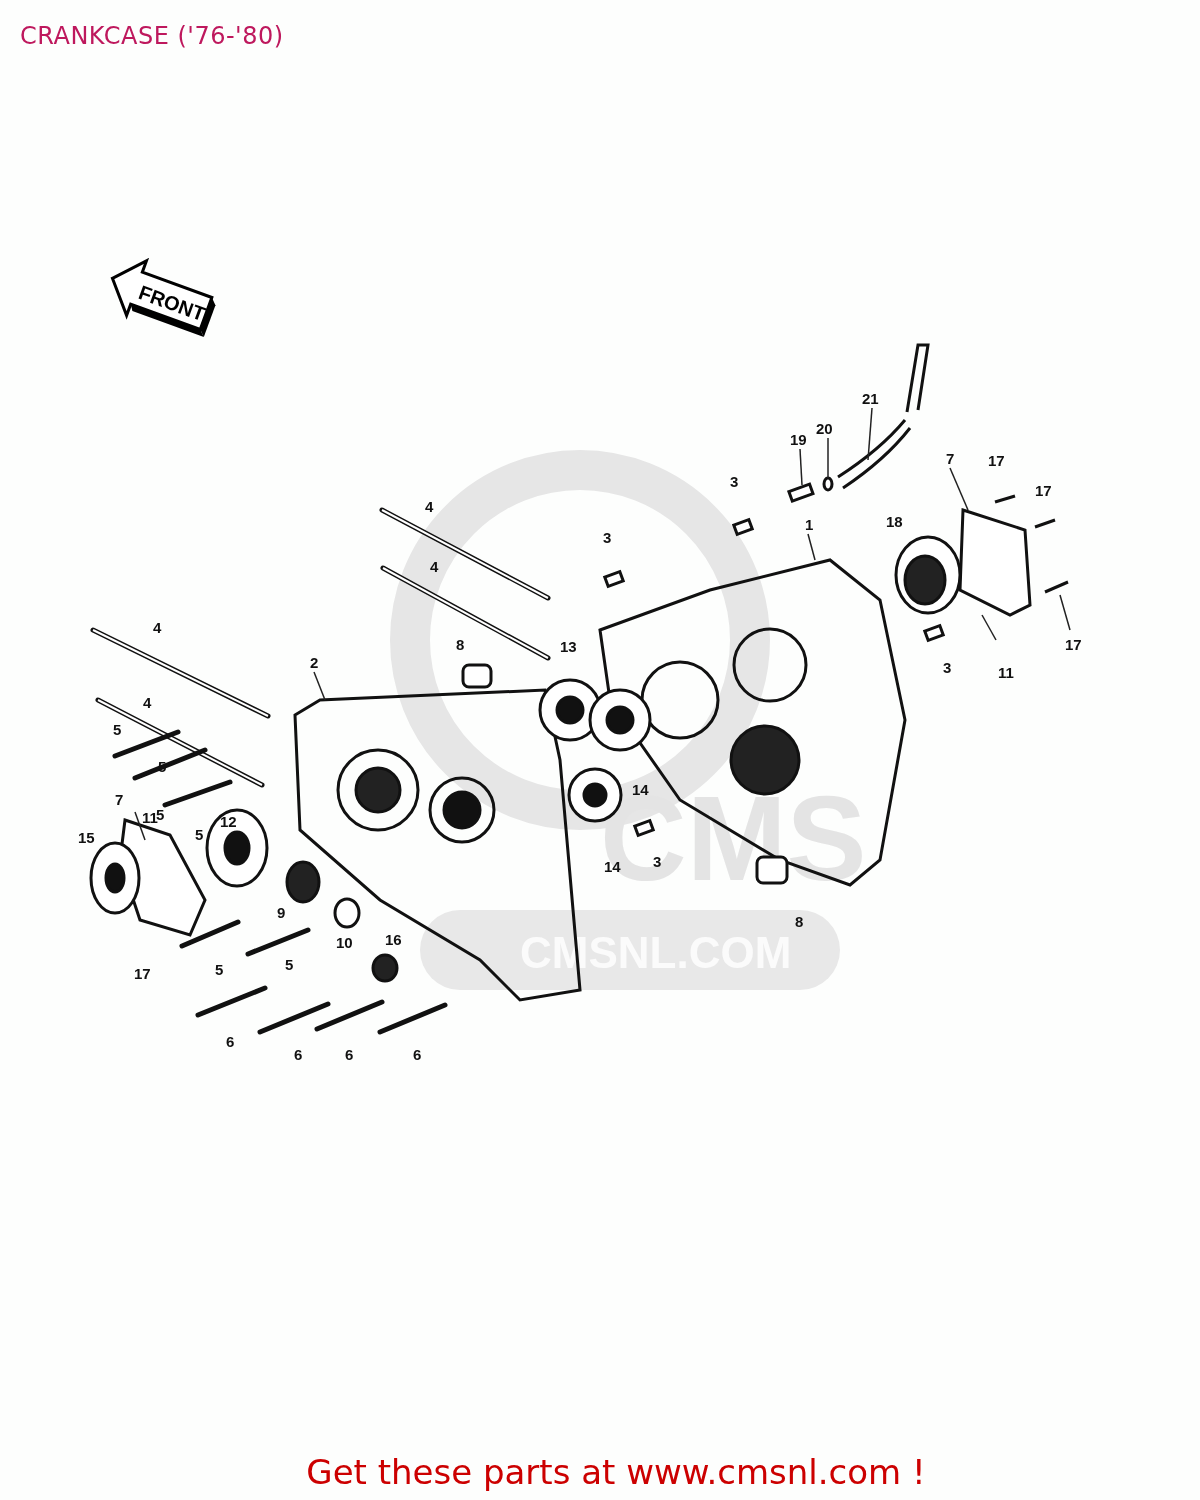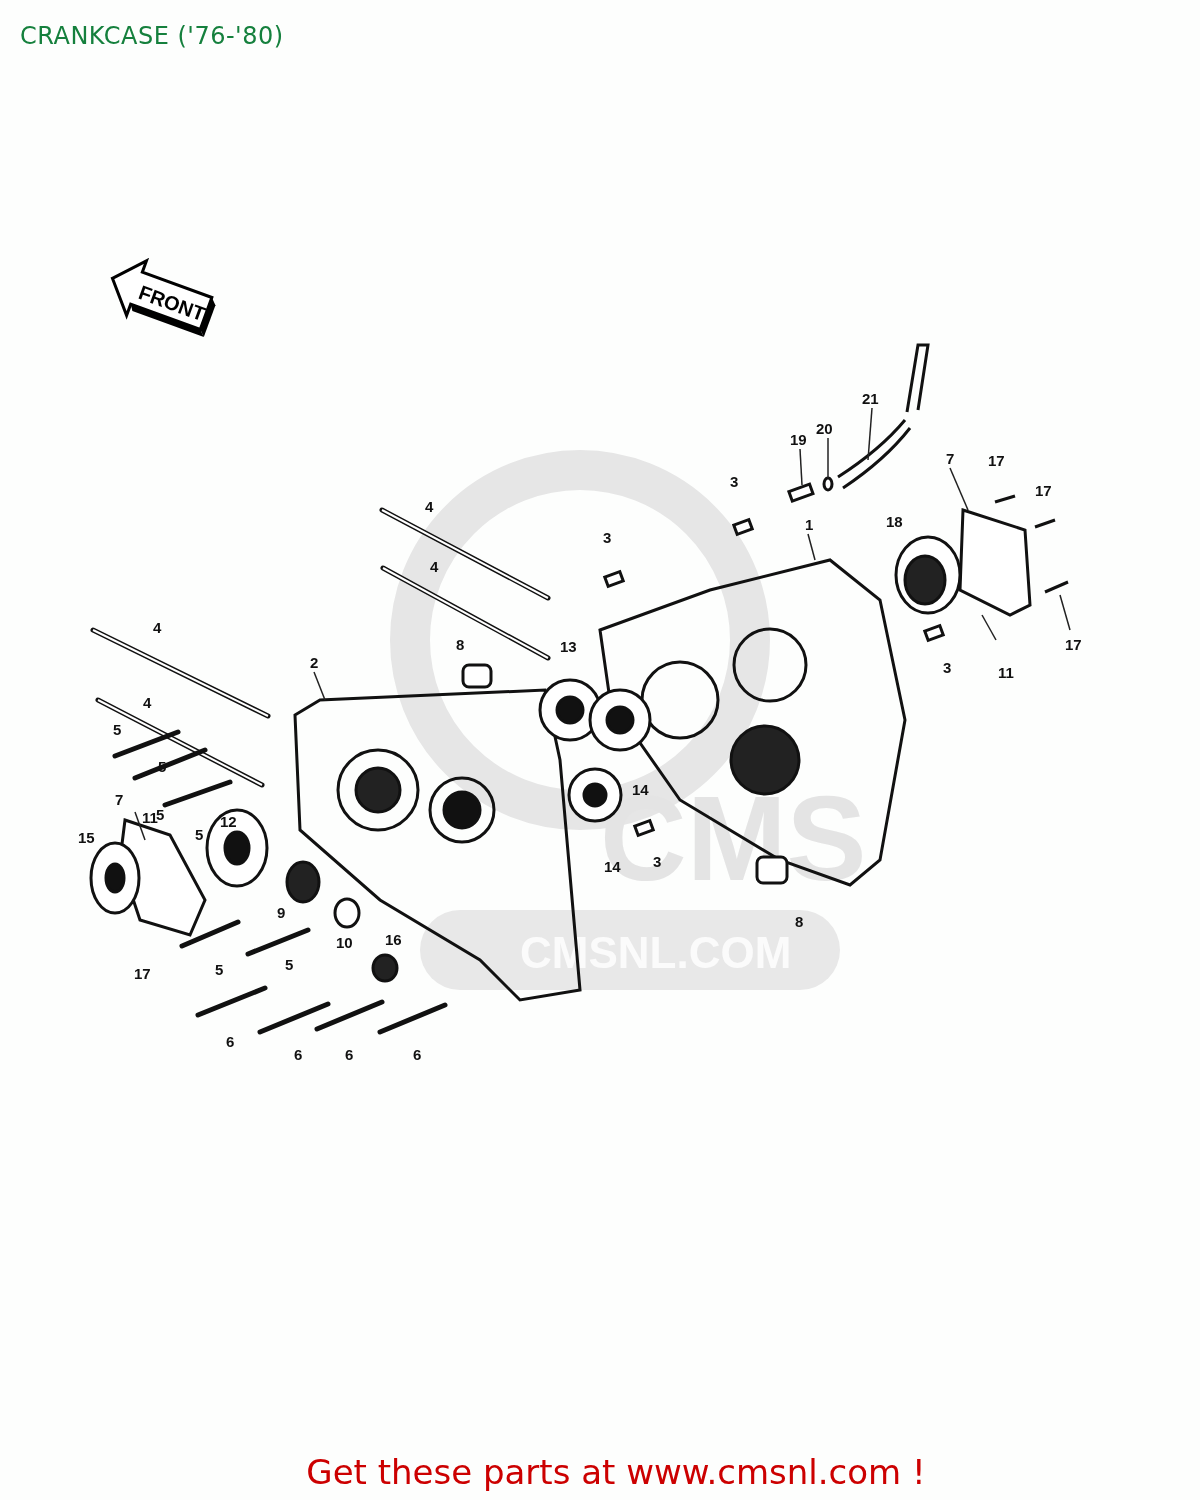--- a/index.html
+++ b/index.html
@@ -1,17 +1,17 @@
 <!DOCTYPE html>
 <html><head>
 <meta charset="utf-8">
 <style>
   html, body { margin:0; padding:0; background:#fdfefd; }
   body { width:1200px; height:1500px; position:relative; overflow:hidden; font-family:"DejaVu Sans", sans-serif; }
-  .title { position:absolute; left:20px; top:22px; font-size:24px; color:#15803d; letter-spacing:0.5px; }
+  .title { position:absolute; left:20px; top:22px; font-size:24px; color:#be185d; letter-spacing:0.5px; }
   .footer { position:absolute; left:0; width:1200px; top:1452px; text-align:center; font-size:34px; color:#cc0000; font-family:"DejaVu Sans", sans-serif;padding-left:16px; }
   .diagram { position:absolute; left:0; top:0; width:1200px; height:1500px; }
   .lbl { font-family:"Liberation Sans", sans-serif; font-weight:bold; font-size:15px; fill:#111; }
   .wm { fill:#e4e4e4; }
 </style>
 </head>
 <body>
 
 <div class="title">CRANKCASE ('76-'80)</div>
 

